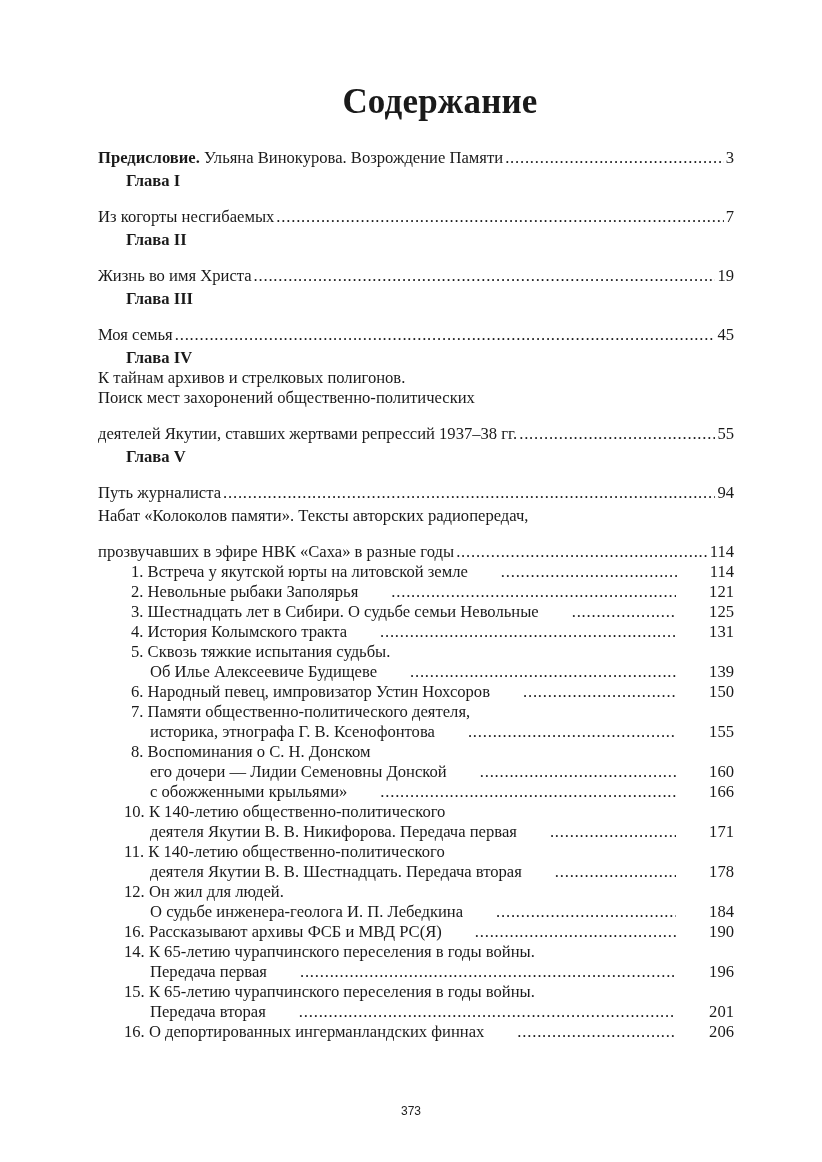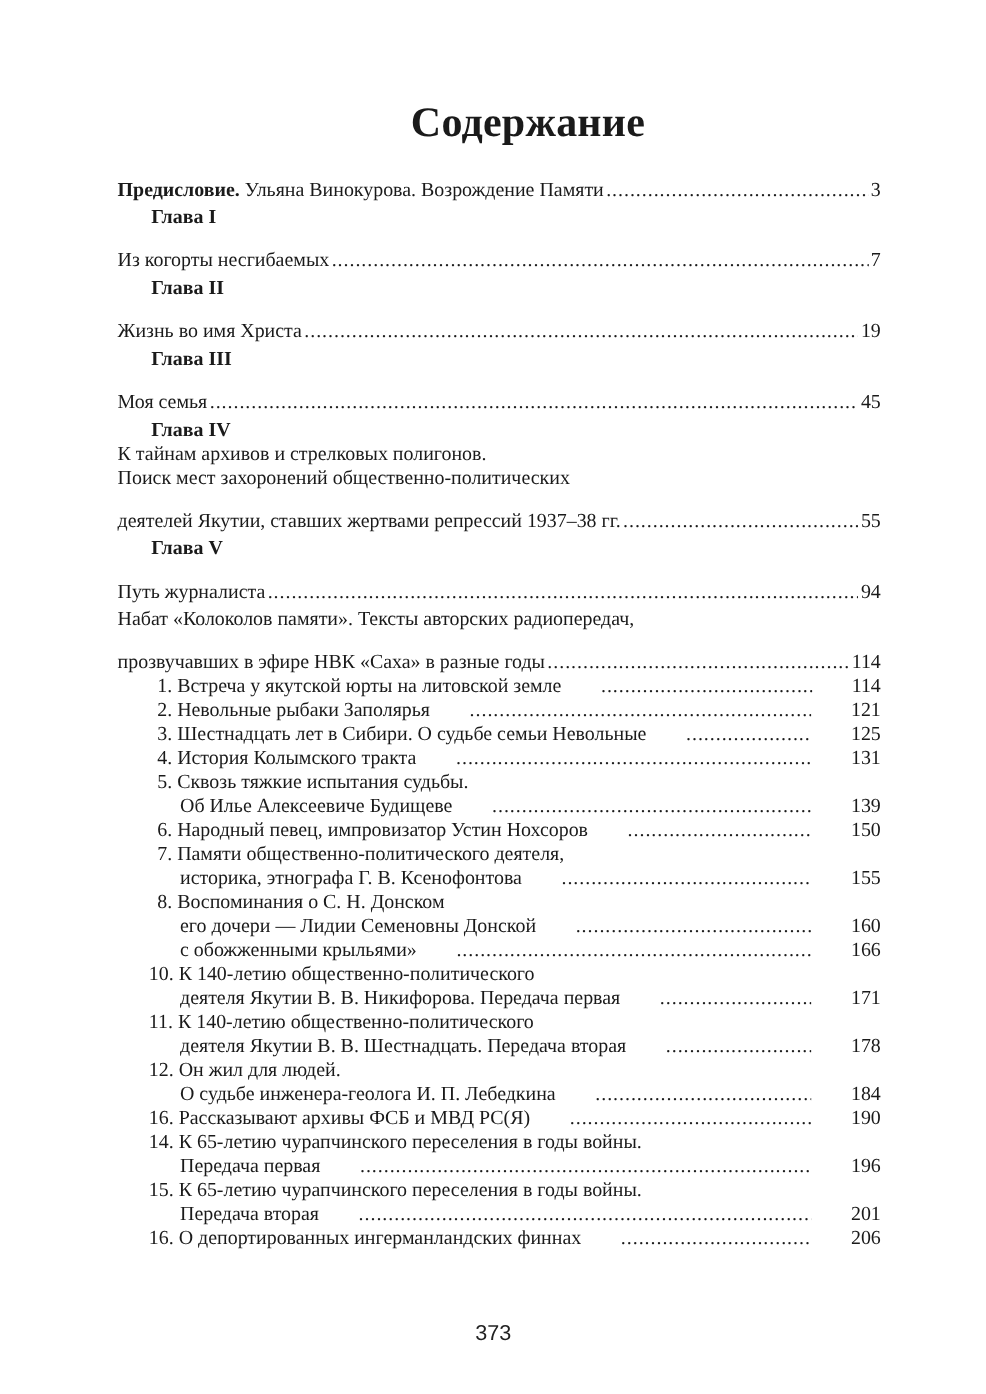--- a/index.html
+++ b/index.html
@@ -22,21 +22,21 @@
     .line .pg { flex: 0 0 auto; text-align: right; }
     .head { font-weight: bold; margin-left: 28px; }
     .b { font-weight: bold; }
     .gap { height: 19px; }
     .sub { padding-left: 33px; gap: 31px; }
     .sub.cont { padding-left: 52px; }
     .sub.two { padding-left: 26px; }
     .sub.two.cont { padding-left: 52px; }
     .pagenum {
       position: absolute; left: 0; width: 822px; top: 1100px; text-align: center;
-      font-family: "Liberation Sans", sans-serif; font-size: 18px; line-height: 22px; color: #222;
+      font-family: "Liberation Sans", sans-serif; font-size: 12px; line-height: 22px; color: #222;
     }
   </style>
 </head>
 <body>
 
 <div class="page">
   <div class="title">Содержание</div>
 
   <div class="toc">
 

